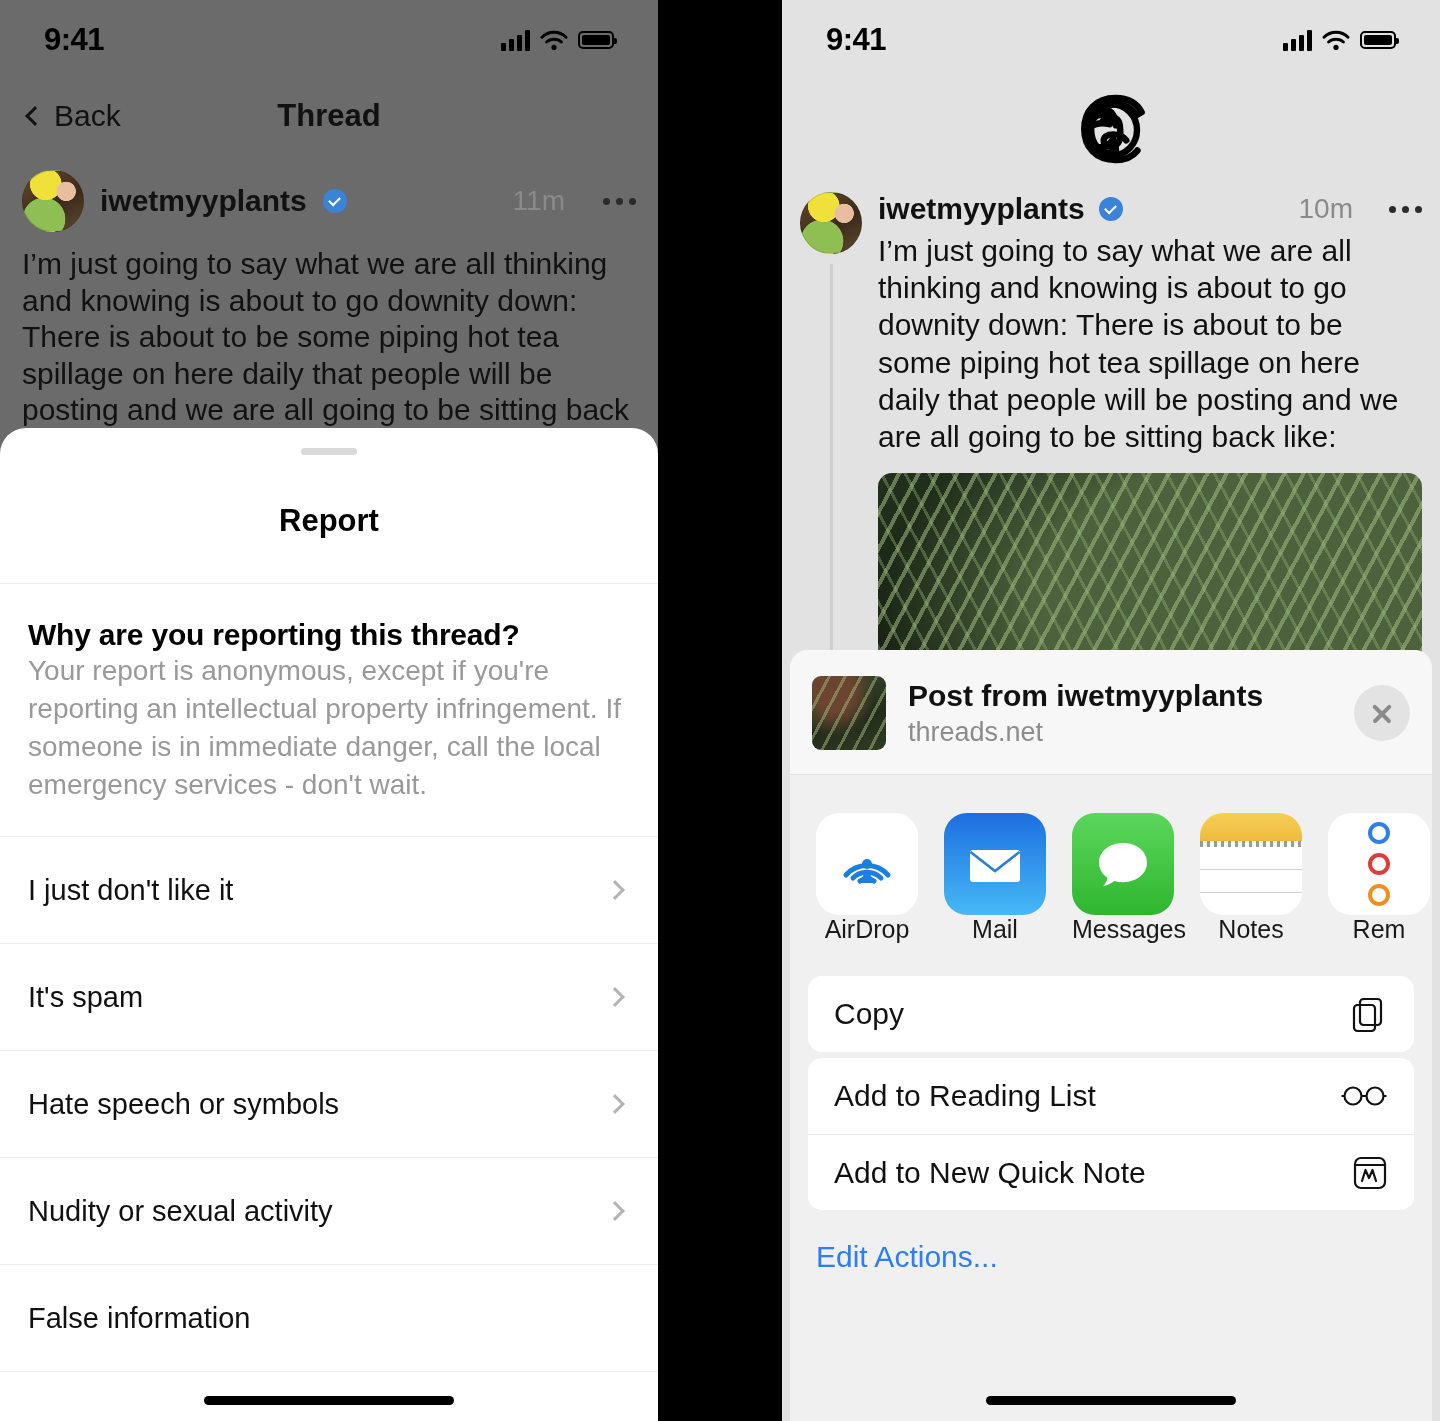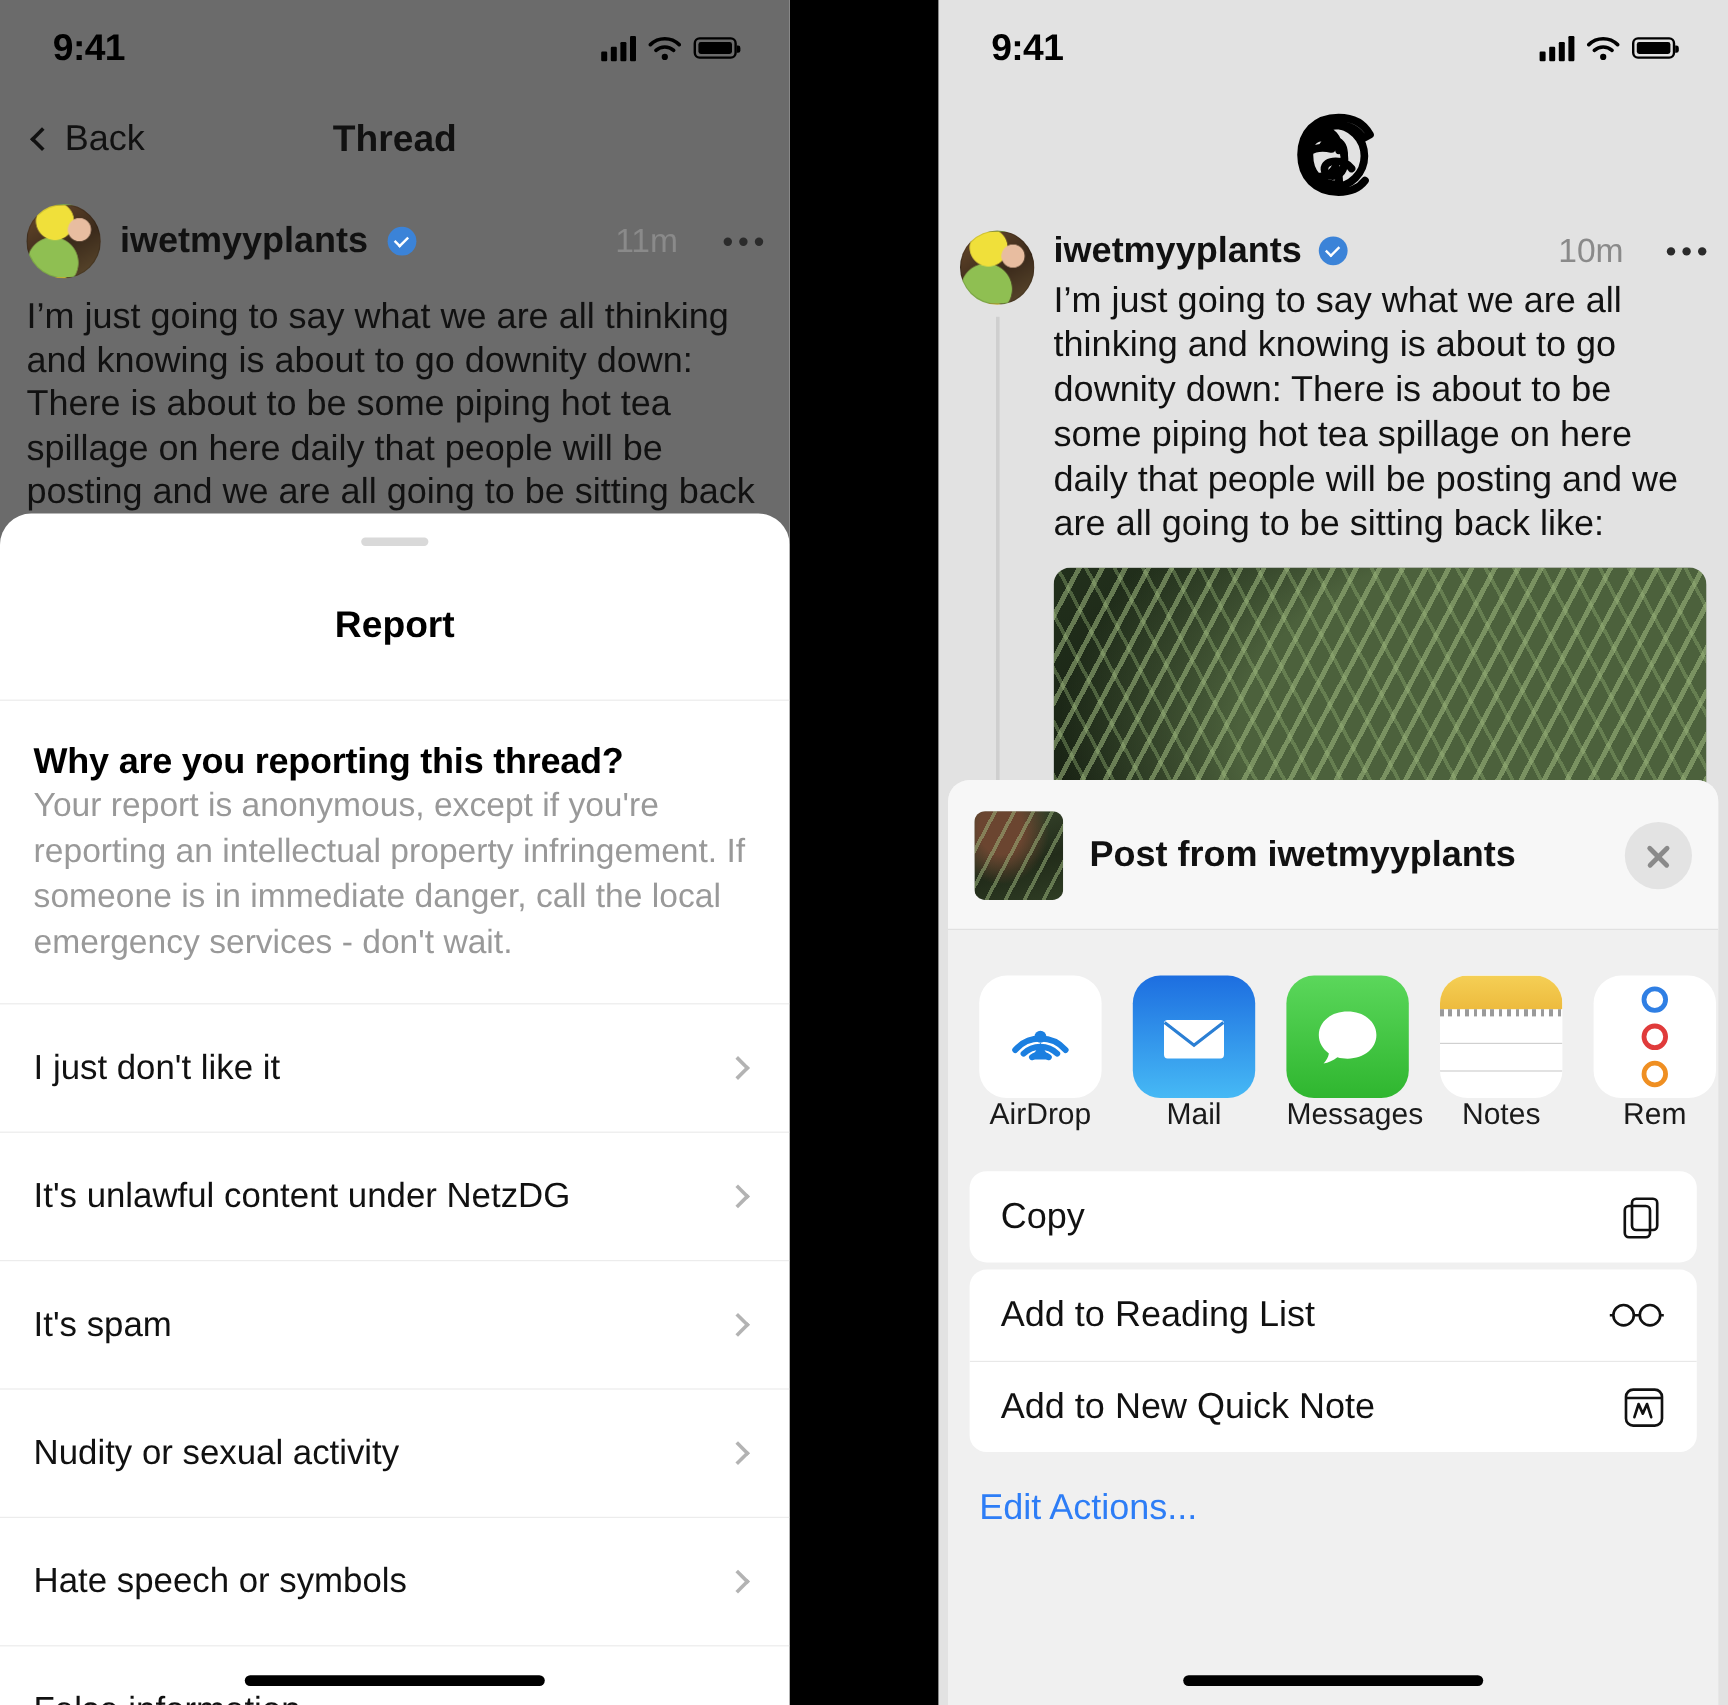--- a/index.html
+++ b/index.html
@@ -262,33 +262,29 @@
       <div class="intro">
         <h2>Why are you reporting this thread?</h2>
         <p>Your report is anonymous, except if you're reporting an intellectual property infringement. If someone is in immediate danger, call the local emergency services - don't wait.</p>
       </div>
 
       <div class="rrow">
         <span>I just don't like it</span>
         <span class="chev-r"></span>
       </div>
       <div class="rrow">
-        <span>It's unlawful content under NetzDG</span>
-        <span class="chev-r"></span>
-      </div>
-      <div class="rrow">
         <span>It's spam</span>
         <span class="chev-r"></span>
       </div>
       <div class="rrow">
+        <span>Hate speech or symbols</span>
+        <span class="chev-r"></span>
+      </div>
+      <div class="rrow">
         <span>Nudity or sexual activity</span>
-        <span class="chev-r"></span>
-      </div>
-      <div class="rrow">
-        <span>Hate speech or symbols</span>
         <span class="chev-r"></span>
       </div>
       <div class="rrow">
         <span>False information</span>
 
       </div>
     </div>
 
     <div class="home-ind"></div>
   </div>
@@ -346,20 +342,21 @@
           <div class="pr-img"></div>
         </div>
       </div>
     </div>
 
     <div class="share">
       <div class="share-head">
         <div class="share-thumb"></div>
         <div class="share-meta">
           <div class="share-title">Post from iwetmyyplants</div>
+          <div class="share-sub">threads.net</div>
         </div>
         <div class="close-btn">
           <span class="close-x"></span>
         </div>
       </div>
 
       <div class="apps">
         <div class="app">
           <div class="app-ic ic-airdrop">
             <svg width="66" height="66" viewBox="0 0 66 66">

